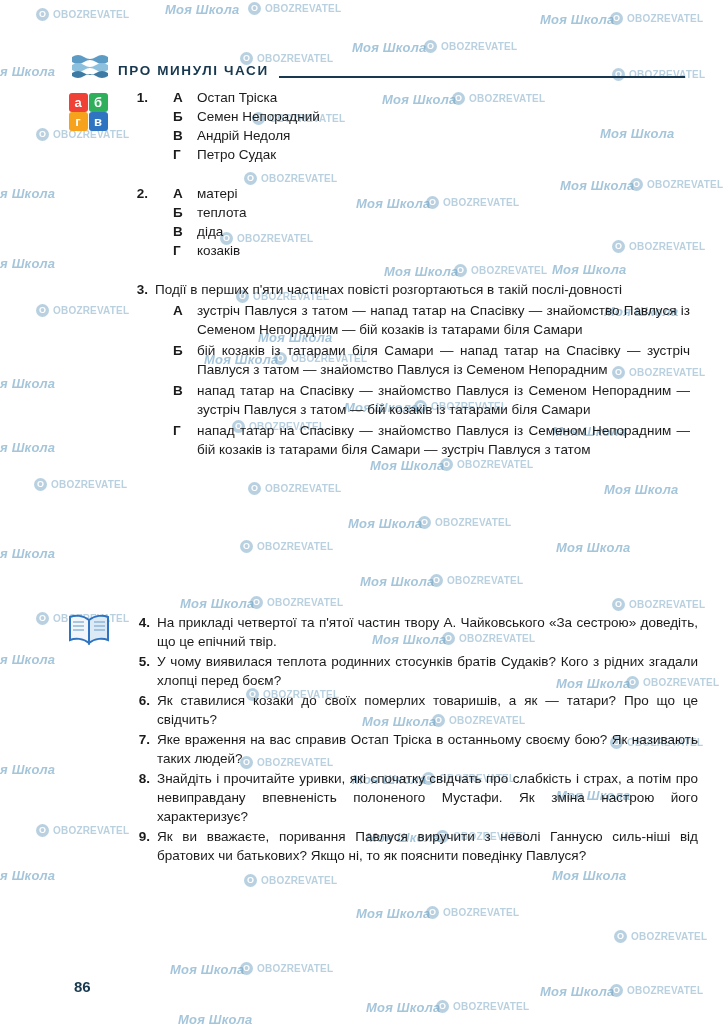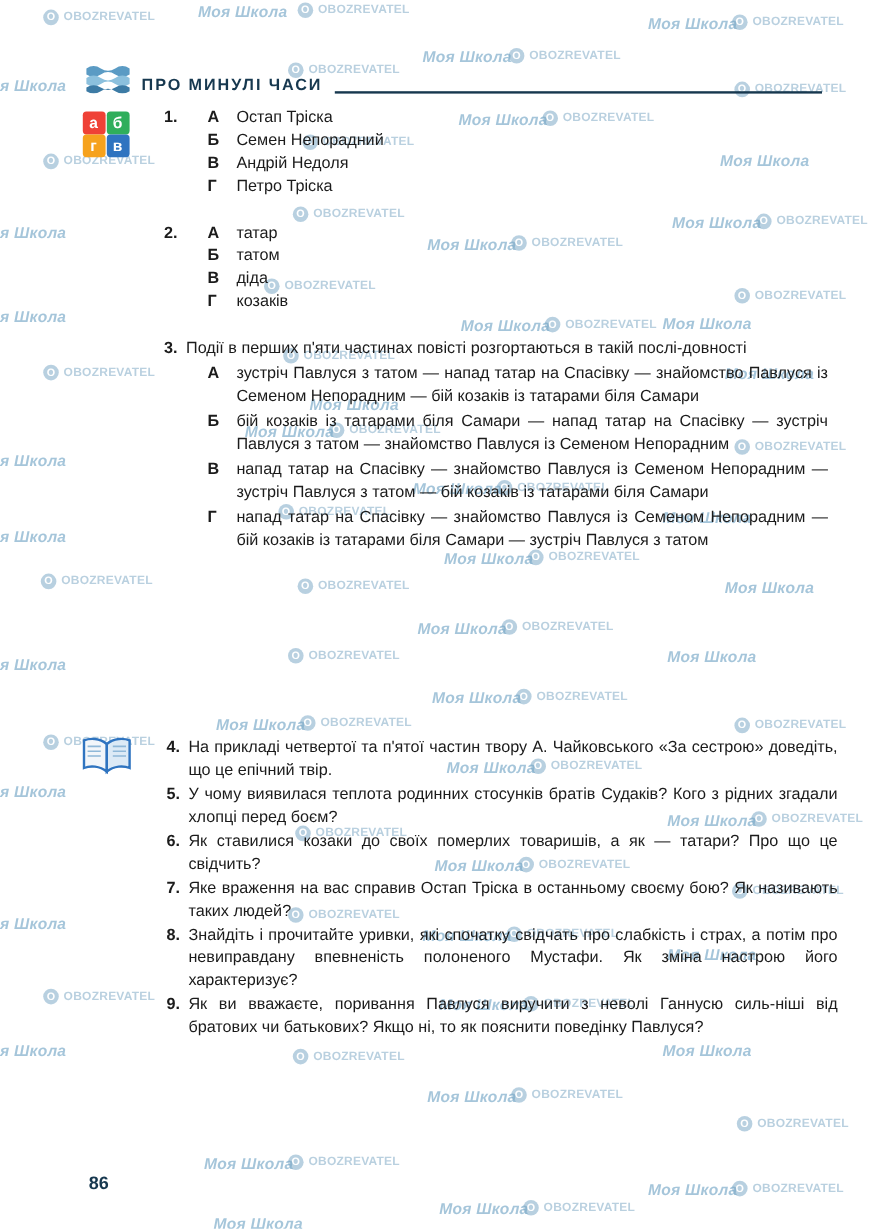--- a/index.html
+++ b/index.html
@@ -545,37 +545,37 @@
         <div class="opt">
           <div class="letter">Б</div>
           <div class="otext">Семен Непорадний</div>
         </div>
         <div class="opt">
           <div class="letter">В</div>
           <div class="otext">Андрій Недоля</div>
         </div>
         <div class="opt">
           <div class="letter">Г</div>
-          <div class="otext">Петро Тріска</div>
+          <div class="otext">Петро Судак</div>
         </div>
       </div>
     </div>
 
     <div class="spacer-1"></div>
 
     <div class="q">
       <div class="num">2.</div>
       <div class="body">
         <div class="opt">
           <div class="letter">А</div>
-          <div class="otext">татар</div>
+          <div class="otext">матері</div>
         </div>
         <div class="opt">
           <div class="letter">Б</div>
-          <div class="otext">татом</div>
+          <div class="otext">теплота</div>
         </div>
         <div class="opt">
           <div class="letter">В</div>
           <div class="otext">діда</div>
         </div>
         <div class="opt">
           <div class="letter">Г</div>
           <div class="otext">козаків</div>
         </div>
       </div>

